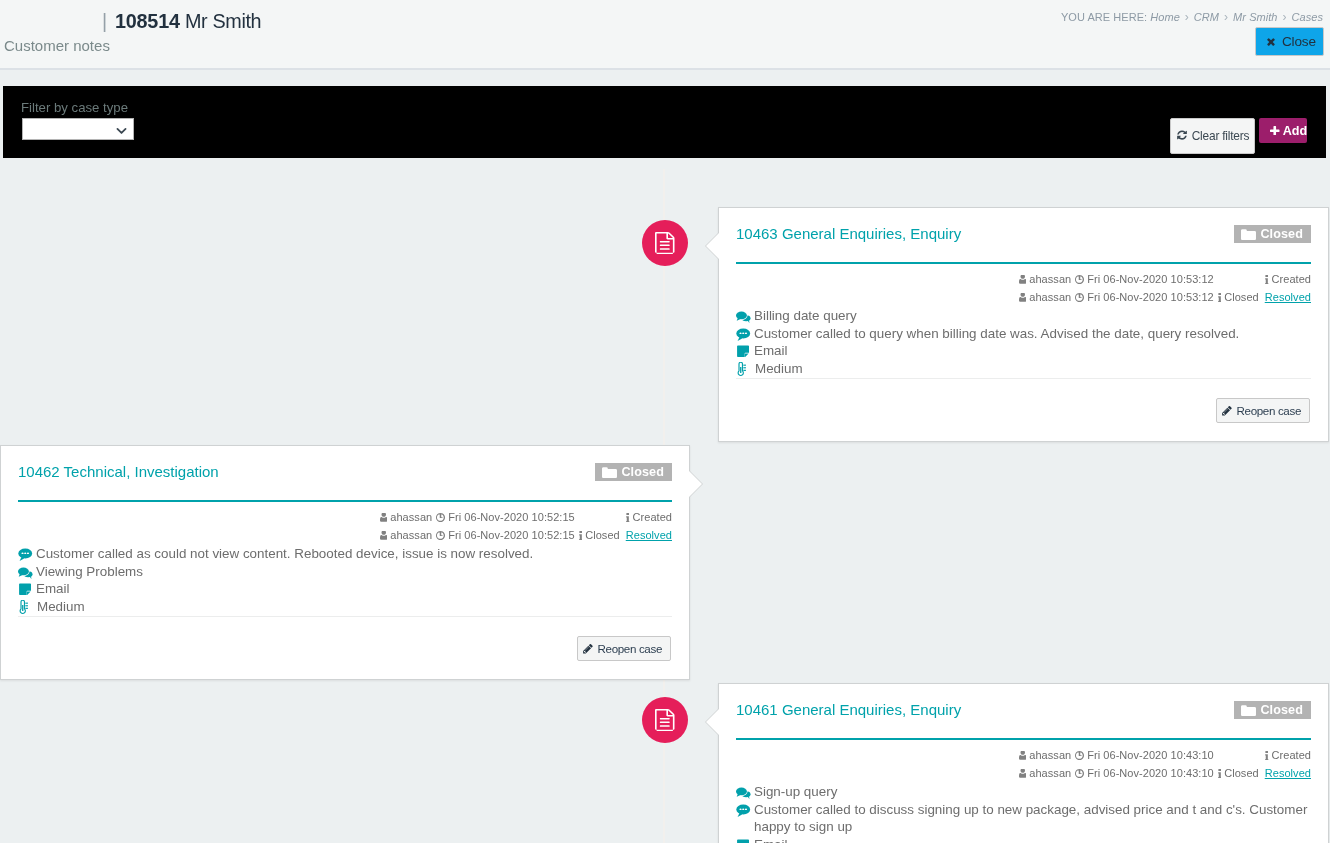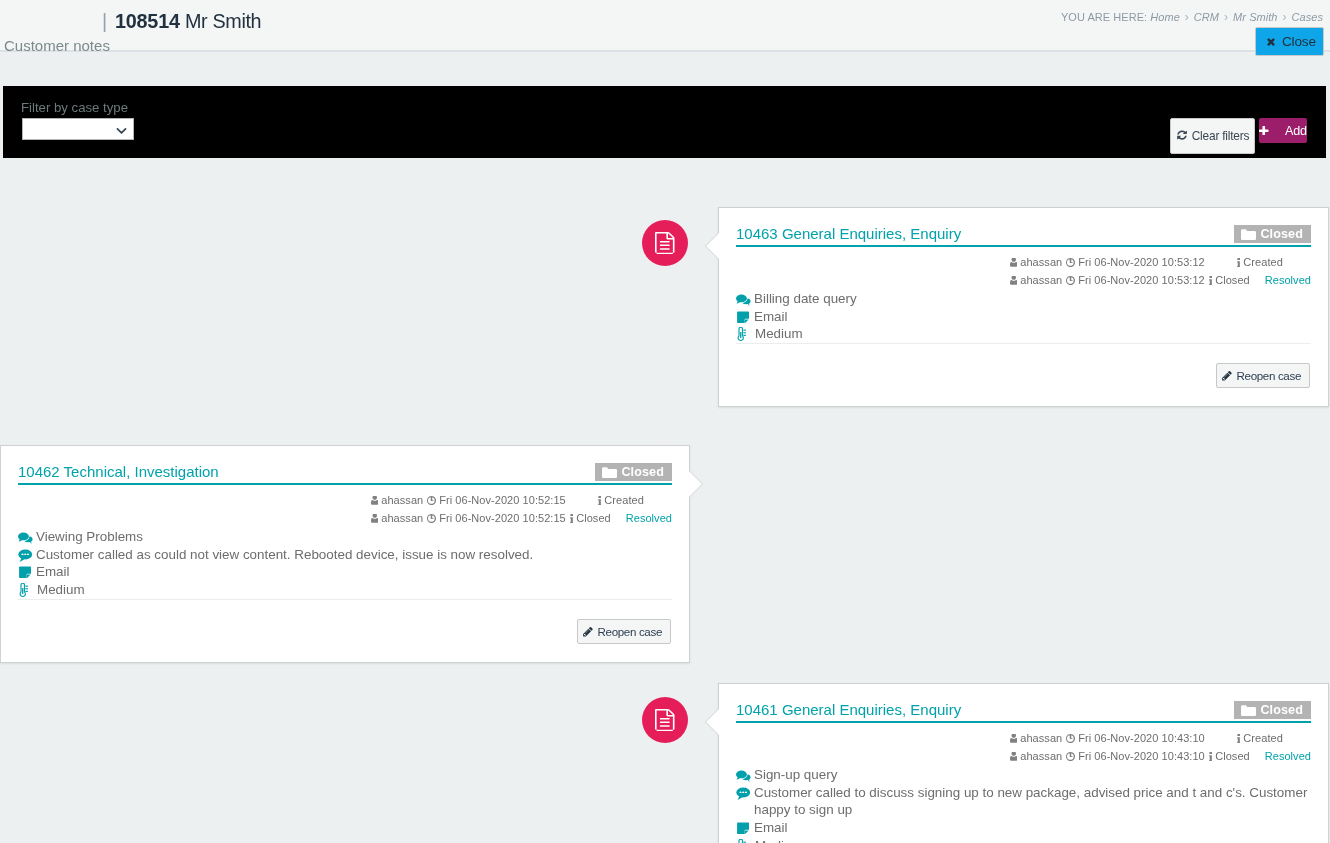--- a/index.html
+++ b/index.html
@@ -1,19 +1,19 @@
 <!DOCTYPE html>
 <html><head>
 <meta charset="utf-8">
 <style>
   html,body{margin:0;padding:0;}
   body{width:1330px;height:843px;overflow:hidden;background:#ecf0f1;
        font-family:"Liberation Sans",sans-serif;color:#555;
        -webkit-font-smoothing:antialiased;}
-  .hdr{position:absolute;left:0;top:0;width:1330px;height:52px;background:#f4f6f6;
+  .hdr{position:absolute;left:0;top:0;width:1330px;height:70px;background:#f4f6f6;
        border-bottom:2px solid #dce1e6;box-sizing:border-box;}
   .hdr-title{position:absolute;left:102px;top:8px;font-size:19.8px;color:#22313f;line-height:27px;
      letter-spacing:-0.35px;}
   .hdr-title .sep{color:#95a0a8;font-weight:400;margin-right:3px;}
   .hdr-title b{font-weight:bold;letter-spacing:-0.2px;}
   .hdr-sub{position:absolute;left:4px;top:37px;font-size:15px;color:#7b8a8b;}
   .breadcrumb{position:absolute;right:7px;top:10px;font-size:11px;color:#8d9aa5;
      letter-spacing:.05px;}
   .breadcrumb .crumb{color:#8d9aa5;font-style:italic;}
   .breadcrumb .sepc{color:#aab5bd;margin:0 5px;font-size:12px;}
@@ -28,51 +28,51 @@
   .filter-select{position:absolute;left:19px;top:32px;width:112px;height:22px;
      border:1px solid #b4b4b4;background:#fff;box-sizing:border-box;}
   .filter-select .chev{position:absolute;right:5px;top:4px;}
   .clear-btn{position:absolute;left:1167px;top:32px;height:36px;width:85px;
      background:#f4f5f5;border:1px solid #c8c8c8;border-radius:2px;box-sizing:border-box;
      font-size:11.9px;color:#3b4852;display:flex;align-items:center;justify-content:center;gap:4px;
      letter-spacing:-0.2px;white-space:nowrap;}
   .clear-btn svg{display:block;}
   .add-btn{position:absolute;left:1256px;top:32px;height:25px;width:48px;
      background:#9c1e6b;border:0;border-radius:2px;box-sizing:border-box;
-     font-size:12.6px;color:#fff;display:flex;align-items:center;justify-content:space-between;gap:3px;font-weight:normal;
+     font-size:12.6px;color:#fff;display:flex;align-items:center;justify-content:flex-end;gap:3px;font-weight:bold;
      letter-spacing:-0.1px;}
   .add-btn svg{display:block;}
 
   .timeline{position:absolute;left:0;top:169px;width:1330px;height:674px;overflow:hidden;}
   .tl-line{position:absolute;left:663px;top:0;width:2px;height:674px;background:#f2f0ed;}
 
   
   .marker{position:absolute;left:642px;width:46px;height:46px;border-radius:50%;
      background:#e51e5a;display:flex;align-items:center;justify-content:center;padding-top:3px;box-sizing:border-box;}
 
   
   .card{position:absolute;background:#fff;border:1px solid #cfd2d3;
      box-shadow:0 1px 2px rgba(0,0,0,.08);box-sizing:border-box;}
   .card.right{left:718px;width:611px;}
   .card.left{left:0px;width:690px;}
   .card-inner{position:relative;padding:16px 17px 0 17px;}
   .card-title{font-size:15px;color:#00a2ab;border-bottom:2px solid #00a2ab;
-     padding-bottom:2px;position:relative;line-height:19px;}
+     padding-bottom:19px;position:relative;line-height:19px;}
   .badge{position:absolute;right:0;top:1px;background:#b3b3b3;color:#fff;
      font-size:12.6px;font-weight:bold;height:18px;padding:0 8px 0 7px;display:flex;
      align-items:center;gap:4px;line-height:1;letter-spacing:.1px;}
   .badge svg{display:block;}
   .meta{margin-top:7px;text-align:right;font-size:11px;color:#6d6d6d;line-height:16.8px;letter-spacing:0.05px;}
   .meta-tbl{margin-left:auto;border-collapse:collapse;}
   .meta-row{white-space:nowrap;}
-  .meta-row td{padding:0 0 0 4px;vertical-align:middle;text-align:center;}
+  .meta-row td{padding:0 0 0 4px;vertical-align:middle;text-align:right;}
   .meta-row td:first-child{padding-left:0;}
   .meta-row .mi{display:inline-flex;align-items:center;gap:3px;}
   .meta-row .mi svg{display:block;}
-  .meta-res{color:#00a2ab;margin-left:12px;}
+  .meta-res{color:#00a2ab;margin-left:3px;text-decoration:underline;}
   .details{margin-top:0px;font-size:13.4px;color:#6d6d6d;padding-bottom:0px;
      border-bottom:1px solid #eceded;}
   .drow{display:flex;align-items:flex-start;line-height:17.8px;}
   .drow .di{flex:0 0 18px;display:flex;justify-content:flex-start;}
   .drow .di svg{display:block;}
   .di-comments-icon{padding-top:4px;}
   .di-comment-icon{padding-top:3px;}
   .di-sticky-note-icon{padding-top:3px;}
   .di-thermometer-icon{padding-top:2px;padding-left:1px;}
   .card-actions{padding:19px 18px 18px 18px;display:flex;justify-content:flex-end;}
@@ -229,20 +229,36 @@
                   </g>
                   <g fill="#01a0ab">
                     <ellipse cx="45" cy="35" rx="45" ry="32"></ellipse>
                     <path d="M16 52 l-10 26 32 -14 z"></path>
                   </g>
                 </svg>
               </span>
               <span>Billing date query</span>
             </div>
             <div class="drow">
+              <span class="di di-comment-icon">
+                <svg viewBox="0 0 128 116" width="14.5" height="13.2">
+                  <g fill="#01a0ab">
+                    <ellipse cx="64" cy="48" rx="61" ry="44"></ellipse>
+                    <path d="M34 72 l-20 42 40 -22 z"></path>
+                  </g>
+                  <g fill="#fff">
+                    <ellipse cx="40" cy="46" rx="9.5" ry="7.5"></ellipse>
+                    <ellipse cx="64" cy="46" rx="9.5" ry="7.5"></ellipse>
+                    <ellipse cx="88" cy="46" rx="9.5" ry="7.5"></ellipse>
+                  </g>
+                </svg>
+              </span>
+              <span>Customer called to query when billing date was. Advised the date, query resolved.</span>
+            </div>
+            <div class="drow">
               <span class="di di-sticky-note-icon">
                 <svg viewBox="0 0 1536 1536" width="13" height="13" fill="#01a0ab">
                   <path d="M1408 992v32q0 14-9 23l-352 352q-9 9-23 9h-32V992h416zM960 1024v384H160q-40 0-68-28t-28-68V160q0-40 28-68t68-28h1216q40 0 68 28t28 68v768H1024q-27 0-45.5 18.5T960 1024z" transform="translate(64,0)"></path>
                 </svg>
               </span>
               <span>Email</span>
             </div>
             <div class="drow">
               <span class="di di-thermometer-icon">
                 <svg viewBox="0 0 62 104" width="9.5" height="15" fill="none" stroke="#01a0ab" stroke-width="8">
@@ -341,53 +357,53 @@
                       </span>
                       <span>Closed</span>
                       <a class="meta-res">Resolved</a>
                     </span></td>
                 </tr>
               </tbody>
             </table>
           </div>
           <div class="details">
             <div class="drow">
-              <span class="di di-comments-icon">
-                <svg viewBox="0 0 124 100" width="15" height="12.6">
-                  <g fill="#01a0ab">
-                    <ellipse cx="84" cy="58" rx="36" ry="25"></ellipse>
-                    <path d="M96 76 l15 22 -4 -26 z"></path>
-                  </g>
-                  <g fill="#fff">
-                    <ellipse cx="45" cy="35" rx="50" ry="37"></ellipse>
-                    <path d="M12 50 l-12 30 37 -16 z"></path>
-                  </g>
-                  <g fill="#01a0ab">
-                    <ellipse cx="45" cy="35" rx="45" ry="32"></ellipse>
-                    <path d="M16 52 l-10 26 32 -14 z"></path>
-                  </g>
-                </svg>
-              </span>
-              <span>Viewing Problems</span>
-            </div>
-            <div class="drow">
               <span class="di di-comment-icon">
                 <svg viewBox="0 0 128 116" width="14.5" height="13.2">
                   <g fill="#01a0ab">
                     <ellipse cx="64" cy="48" rx="61" ry="44"></ellipse>
                     <path d="M34 72 l-20 42 40 -22 z"></path>
                   </g>
                   <g fill="#fff">
                     <ellipse cx="40" cy="46" rx="9.5" ry="7.5"></ellipse>
                     <ellipse cx="64" cy="46" rx="9.5" ry="7.5"></ellipse>
                     <ellipse cx="88" cy="46" rx="9.5" ry="7.5"></ellipse>
                   </g>
                 </svg>
               </span>
               <span>Customer called as could not view content. Rebooted device, issue is now resolved.</span>
+            </div>
+            <div class="drow">
+              <span class="di di-comments-icon">
+                <svg viewBox="0 0 124 100" width="15" height="12.6">
+                  <g fill="#01a0ab">
+                    <ellipse cx="84" cy="58" rx="36" ry="25"></ellipse>
+                    <path d="M96 76 l15 22 -4 -26 z"></path>
+                  </g>
+                  <g fill="#fff">
+                    <ellipse cx="45" cy="35" rx="50" ry="37"></ellipse>
+                    <path d="M12 50 l-12 30 37 -16 z"></path>
+                  </g>
+                  <g fill="#01a0ab">
+                    <ellipse cx="45" cy="35" rx="45" ry="32"></ellipse>
+                    <path d="M16 52 l-10 26 32 -14 z"></path>
+                  </g>
+                </svg>
+              </span>
+              <span>Viewing Problems</span>
             </div>
             <div class="drow">
               <span class="di di-sticky-note-icon">
                 <svg viewBox="0 0 1536 1536" width="13" height="13" fill="#01a0ab">
                   <path d="M1408 992v32q0 14-9 23l-352 352q-9 9-23 9h-32V992h416zM960 1024v384H160q-40 0-68-28t-28-68V160q0-40 28-68t68-28h1216q40 0 68 28t28 68v768H1024q-27 0-45.5 18.5T960 1024z" transform="translate(64,0)"></path>
                 </svg>
               </span>
               <span>Email</span>
             </div>
             <div class="drow">

